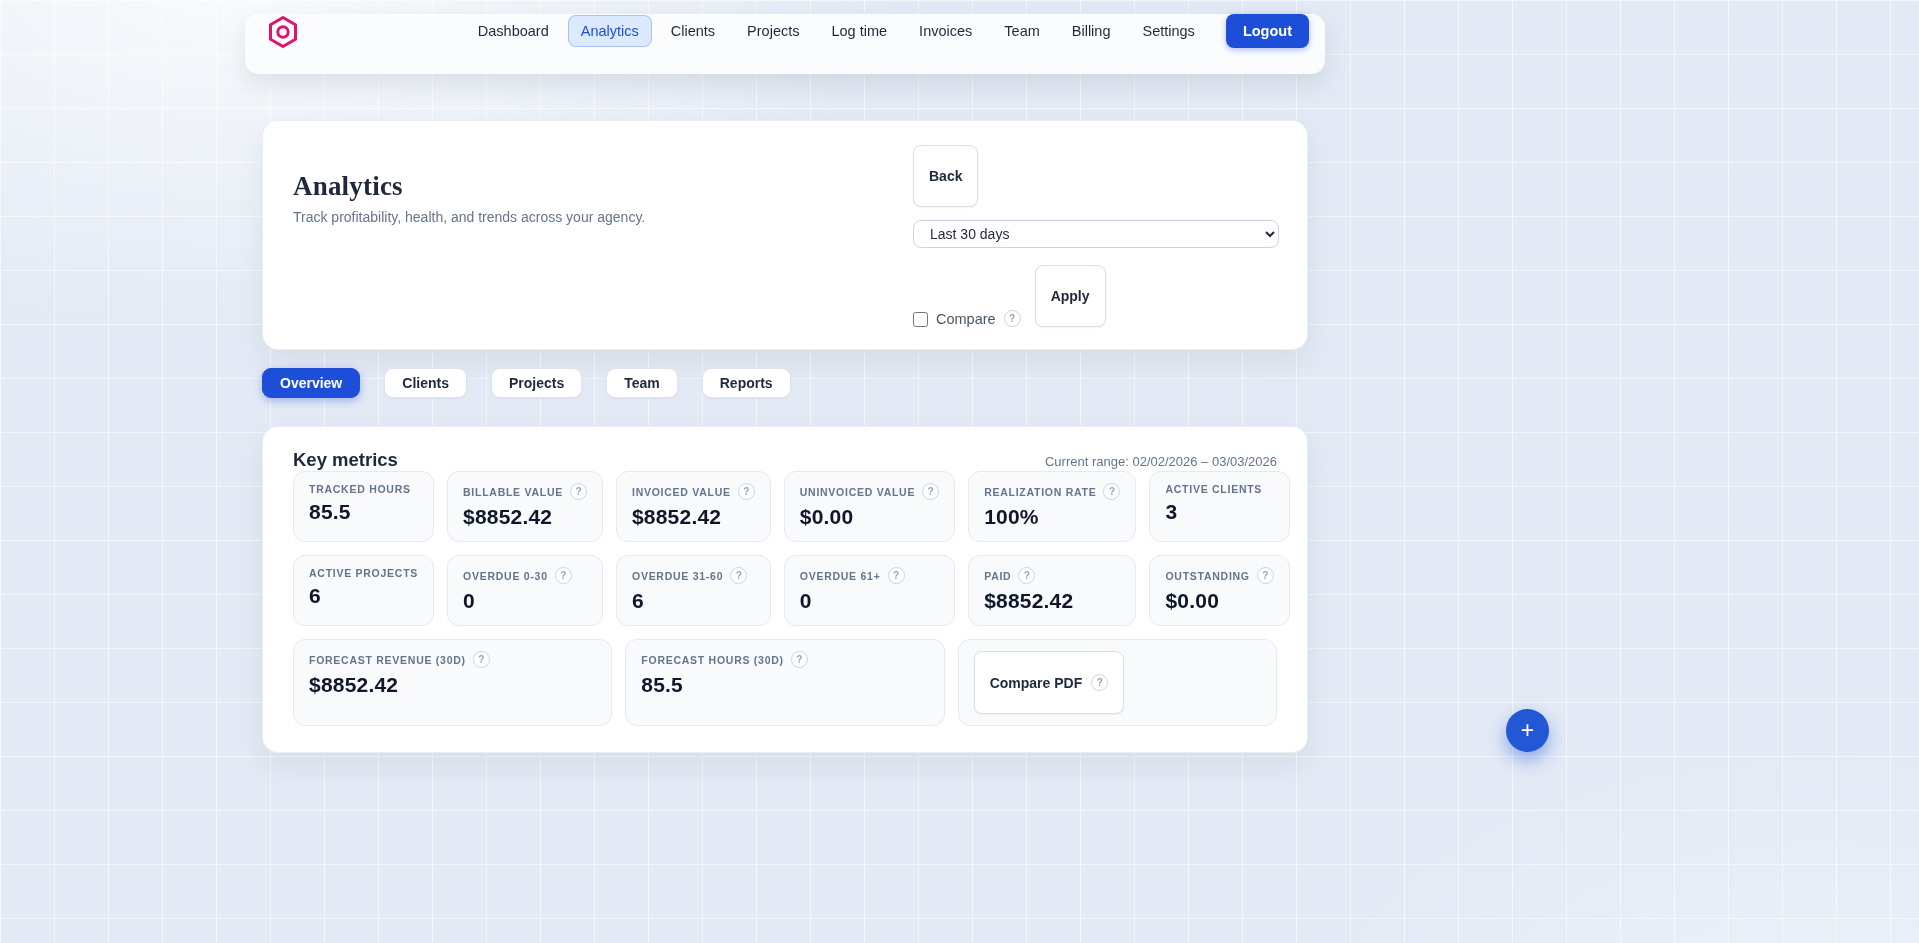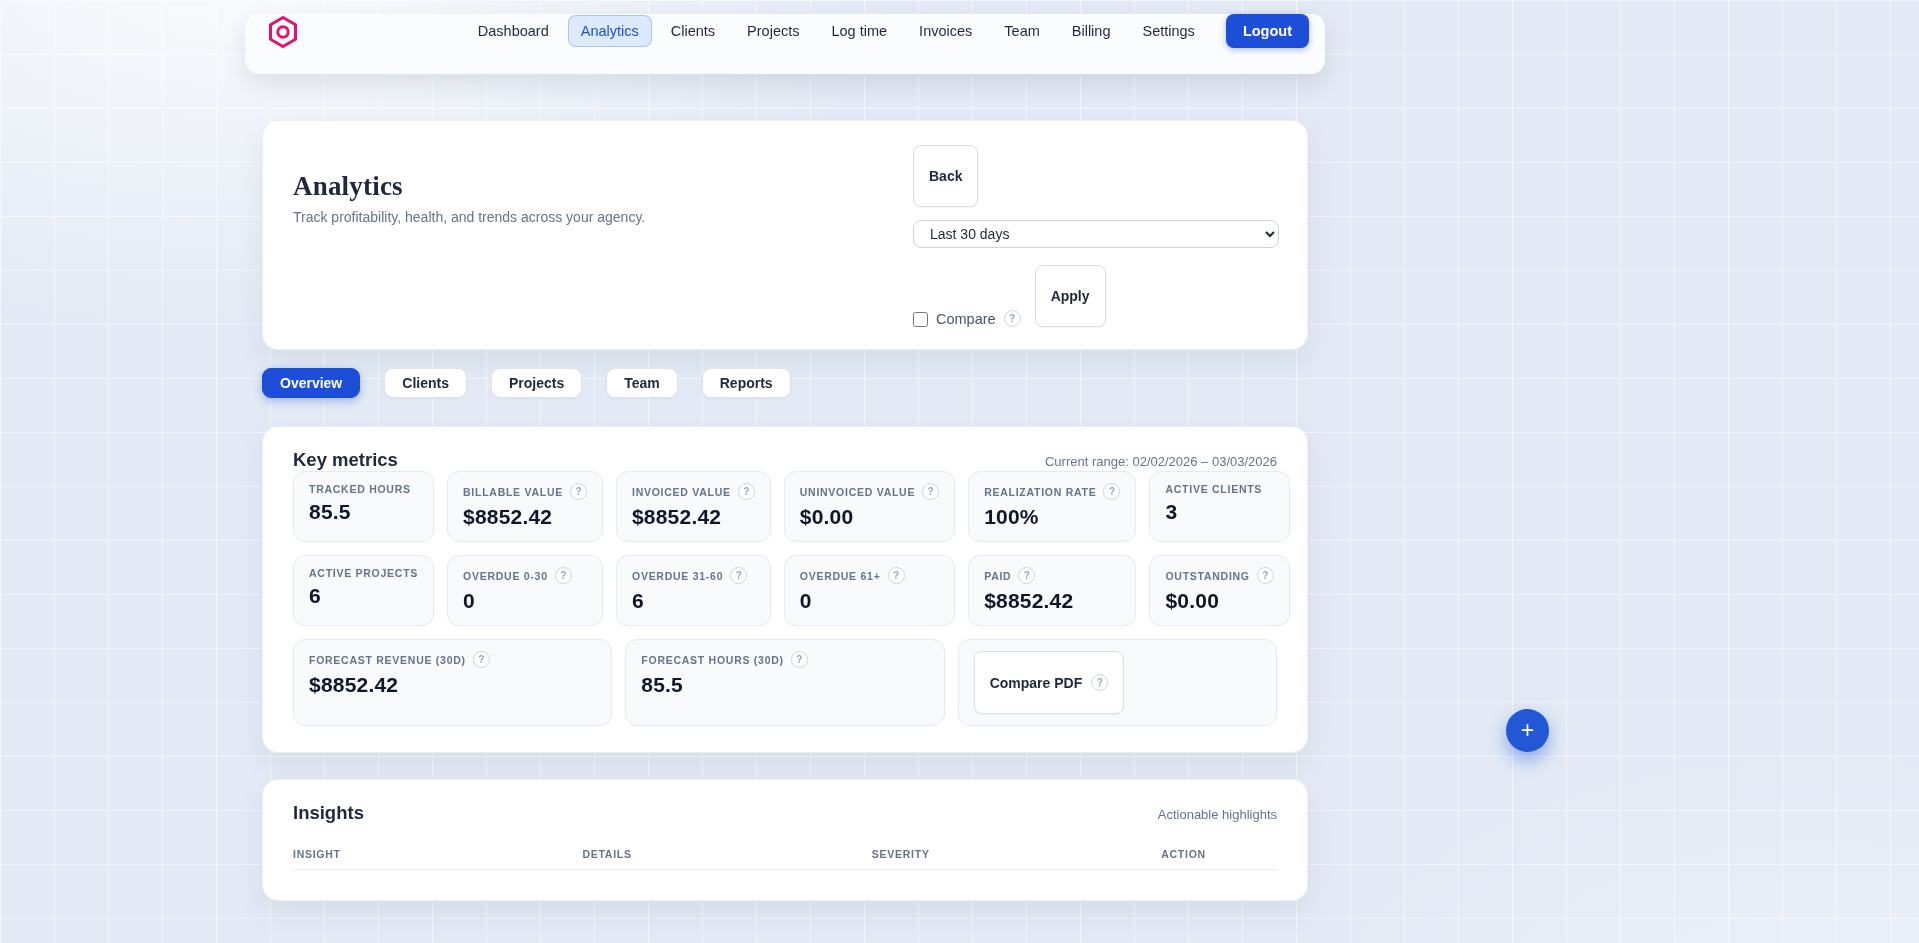--- a/index.html
+++ b/index.html
@@ -289,29 +289,17 @@
         </div>
         <div class="tile export-tile">
           <button class="btn export-btn">
             <span>Compare PDF</span>
             <span class="help">?</span>
           </button>
         </div>
       </div>
     </section>
 
-    <section class="card insights-card">
-      <div class="section-head">
-        <h2 class="section-title">Insights</h2>
-        <span class="section-side">Actionable highlights</span>
-      </div>
-      <div class="insights-table-head">
-        <span class="col-label">INSIGHT</span>
-        <span class="col-label">DETAILS</span>
-        <span class="col-label">SEVERITY</span>
-        <span class="col-label">ACTION</span>
-      </div>
-    </section>
 
   </div>
 </div>
 
 <button class="fab">+</button>
 
 </body></html>

